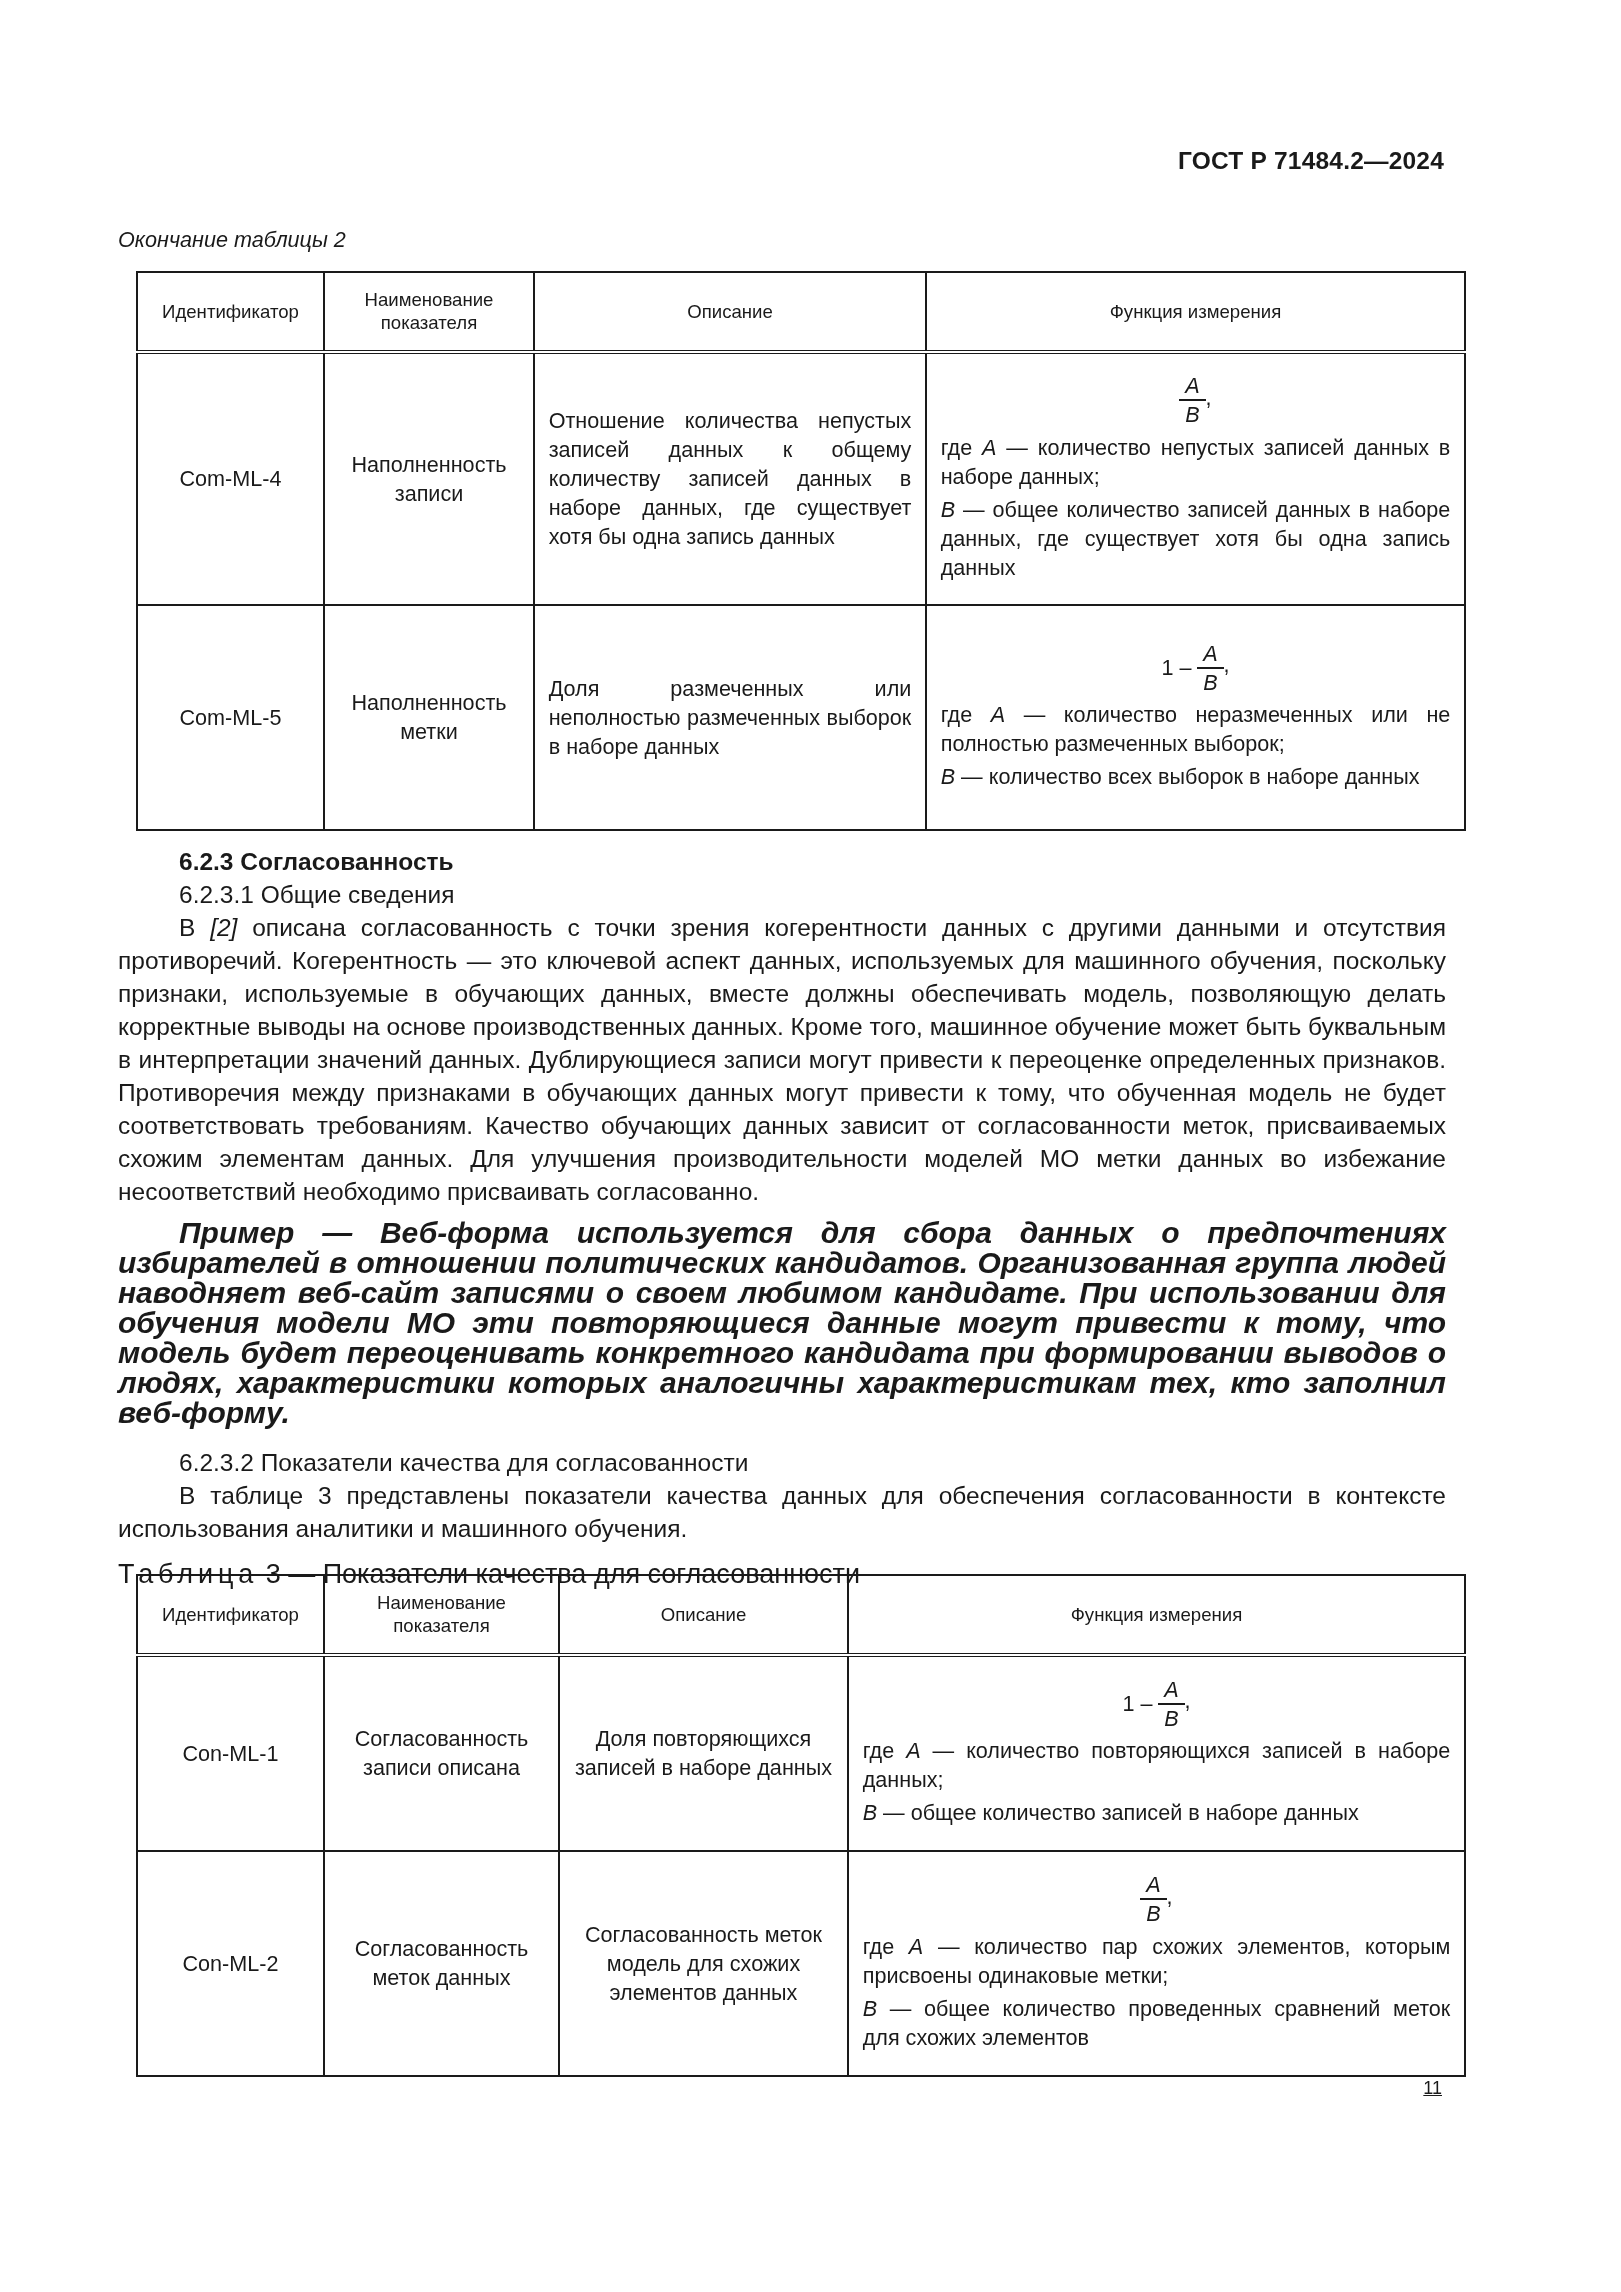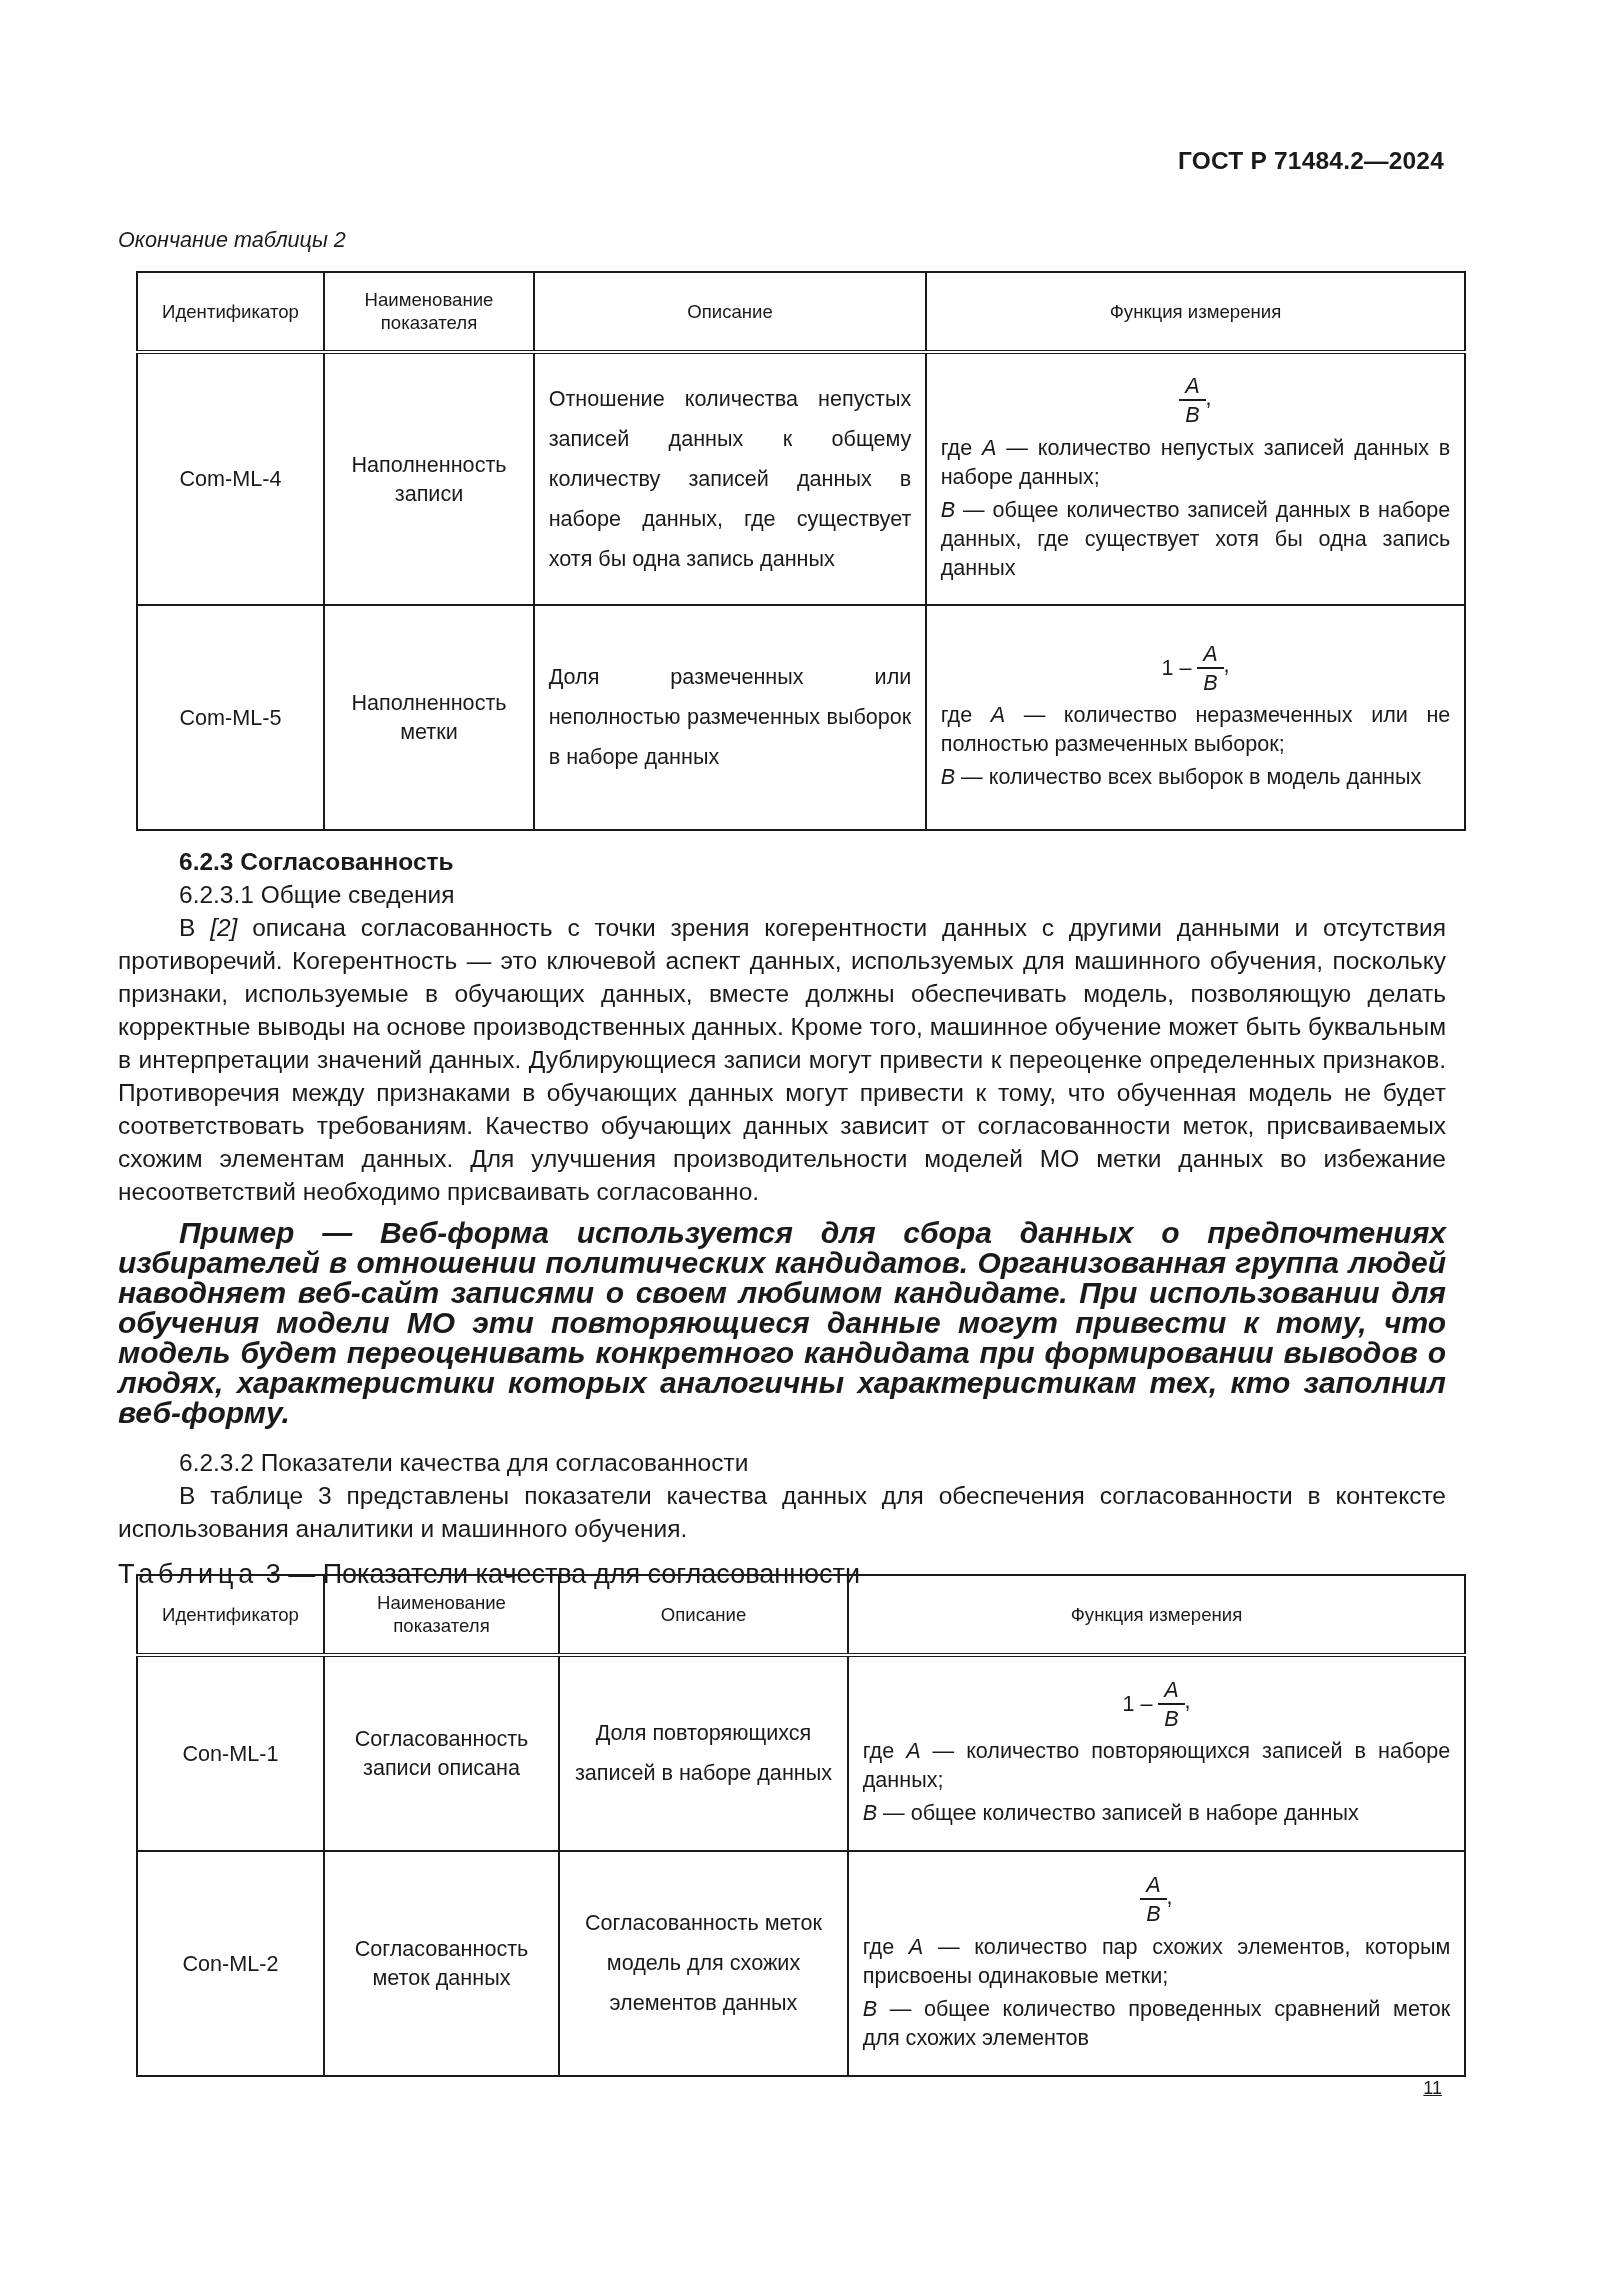--- a/index.html
+++ b/index.html
@@ -22,21 +22,21 @@
     }
     table.gost th, table.gost td {
       border: 2px solid #1a1a1a; vertical-align: middle;
     }
     table.gost th {
       font-weight: normal; font-size: 18.6px; line-height: 23.5px;
       text-align: center; padding: 5.9px 5.9px; height: 65px;
       border-bottom: 4.9px double #1a1a1a;
     }
     table.gost td.c { text-align: center; line-height: 29px; padding: 5.9px 7.8px; }
-    table.gost td.desc { text-align: justify; line-height: 40px; padding: 5.9px 13.7px; }
+    table.gost td.desc { text-align: justify; line-height: 29px; padding: 5.9px 13.7px; }
     table.gost td.desc.center { text-align: center; }
     table.gost td.func { padding: 7.8px 13.7px 7.8px 13.7px; line-height: 29px; text-align: justify; }
     .formula {
       display: flex; justify-content: center; align-items: center;
       font-size: 21.6px; margin-bottom: 3.9px;
     }
     .frac { display: inline-flex; flex-direction: column; align-items: center; font-style: italic; }
     .frac .num { border-bottom: 2px solid #1a1a1a; padding: 0 5.9px; line-height: 27.4px; }
     .frac .den { line-height: 27.4px; }
     .prefix { margin-right: 5.9px; }
@@ -113,21 +113,21 @@
       <td class="func">
         <div class="formula">
           <span class="prefix">1 –</span>
           <span class="frac">
             <span class="num">A</span>
             <span class="den">B</span>
           </span>
           <span class="comma">,</span>
         </div>
         <p><span>где </span><span class="var">A</span><span> — количество неразмеченных или не полностью размеченных выборок;</span></p>
-        <p><span class="var">B</span><span> — количество всех выборок в модель данных</span></p>
+        <p><span class="var">B</span><span> — количество всех выборок в наборе данных</span></p>
       </td>
     </tr>
   </tbody>
 </table>
 
 <div class="text-block" style="top:845px;">
   <p class="indent bold">6.2.3 Согласованность</p>
   <p class="indent">6.2.3.1 Общие сведения</p>
   <p class="indent"><span>В </span><span class="var">[2]</span><span> описана согласованность с точки зрения когерентности данных с другими данными и отсутствия противоречий. Когерентность — это ключевой аспект данных, используемых для машинного обучения, поскольку признаки, используемые в обучающих данных, вместе должны обеспечивать модель, позволяющую делать корректные выводы на основе производственных данных. Кроме того, машинное обучение может быть буквальным в интерпретации значений данных. Дублирующиеся записи могут привести к переоценке определенных признаков. Противоречия между признаками в обучающих данных могут привести к тому, что обученная модель не будет соответствовать требованиям. Качество обучающих данных зависит от согласованности меток, присваиваемых схожим элементам данных. Для улучшения производительности моделей МО метки данных во избежание несоответствий необходимо присваивать согласованно.</span></p>
   <p class="indent example">Пример — Веб-форма используется для сбора данных о предпочтениях избирателей в отношении политических кандидатов. Организованная группа людей наводняет веб-сайт записями о своем любимом кандидате. При использовании для обучения модели МО эти повторяющиеся данные могут привести к тому, что модель будет переоценивать конкретного кандидата при формировании выводов о людях, характеристики которых аналогичны характеристикам тех, кто заполнил веб-форму.</p>

